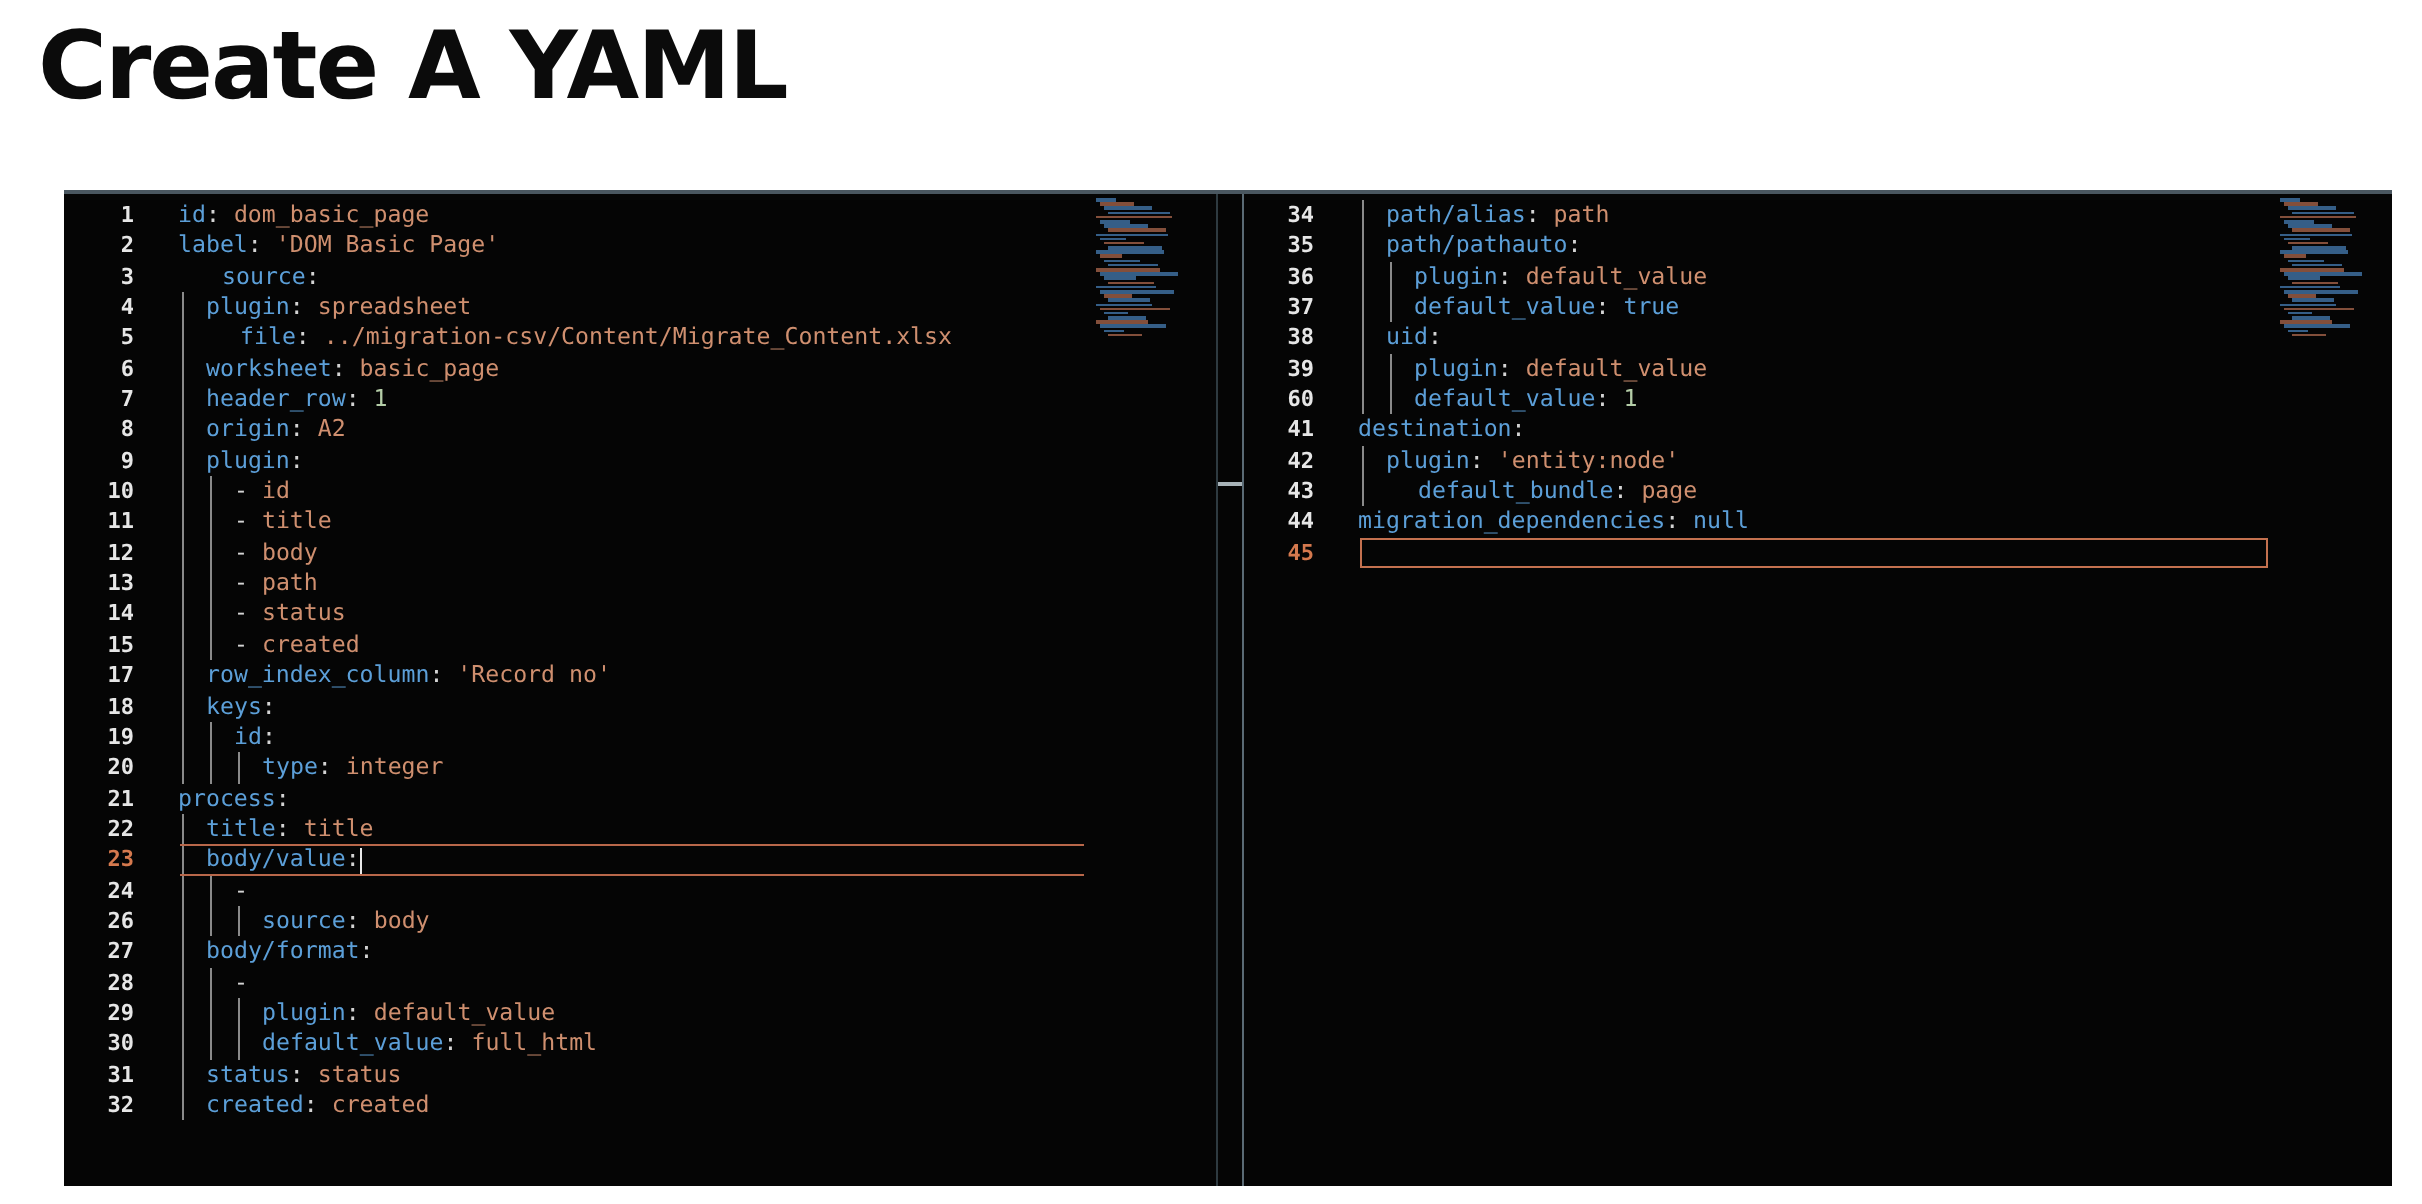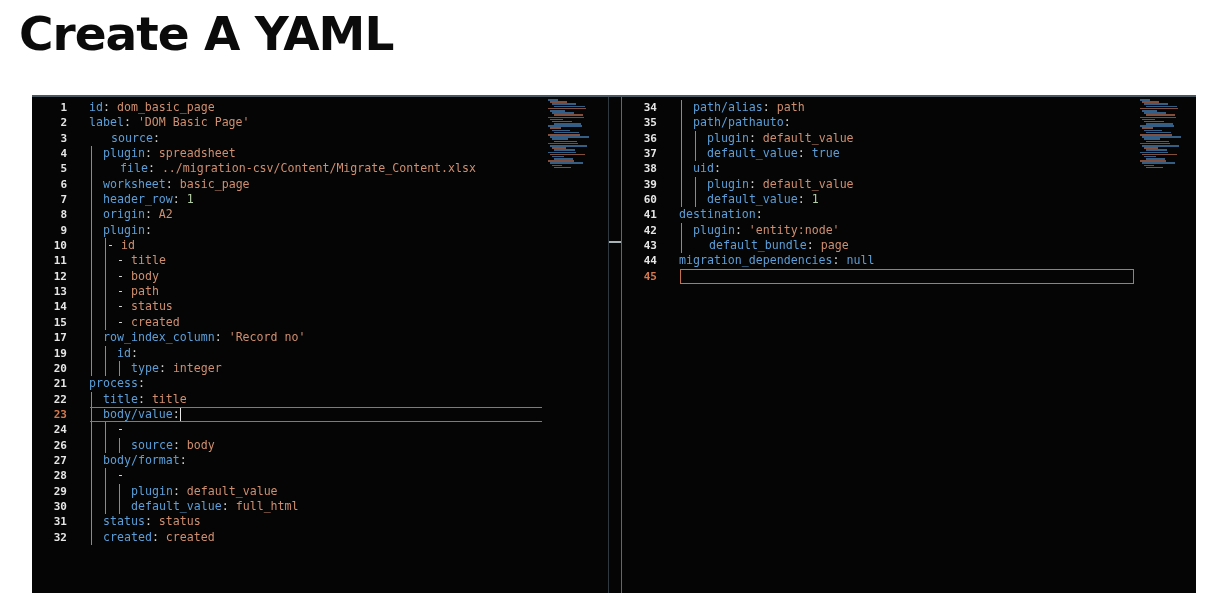--- a/index.html
+++ b/index.html
@@ -40,27 +40,28 @@
     <div class="lines" id="lines-left">
         <div class="line"><span class="ln">1</span><span class="code" style="left: 57px;"><span class="k">id</span><span class="p">:</span><span class="p"> </span><span class="s">dom_basic_page</span></span></div>
         <div class="line"><span class="ln">2</span><span class="code" style="left: 57px;"><span class="k">label</span><span class="p">:</span><span class="p"> </span><span class="s">'DOM Basic Page'</span></span></div>
         <div class="line"><span class="ln">3</span><span class="code" style="left: 46px; margin-left: 33px;"><span class="k">source</span><span class="p">:</span></span></div>
         <div class="line"><span class="ln">4</span><div class="guide" style="left: 59px;"></div><span class="code" style="left: 71px;"><span class="k">plugin</span><span class="p">:</span><span class="p"> </span><span class="s">spreadsheet</span></span></div>
         <div class="line"><span class="ln">5</span><div class="guide" style="left: 59px;"></div><span class="code" style="left: 88px;"><span class="k">file</span><span class="p">:</span><span class="p"> </span><span class="s">../migration-csv/Content/Migrate_Content.xlsx</span></span></div>
         <div class="line"><span class="ln">6</span><div class="guide" style="left: 59px;"></div><span class="code" style="left: 71px;"><span class="k">worksheet</span><span class="p">:</span><span class="p"> </span><span class="s">basic_page</span></span></div>
         <div class="line"><span class="ln">7</span><div class="guide" style="left: 59px;"></div><span class="code" style="left: 71px;"><span class="k">header_row</span><span class="p">:</span><span class="p"> </span><span class="n">1</span></span></div>
         <div class="line"><span class="ln">8</span><div class="guide" style="left: 59px;"></div><span class="code" style="left: 71px;"><span class="k">origin</span><span class="p">:</span><span class="p"> </span><span class="s">A2</span></span></div>
         <div class="line"><span class="ln">9</span><div class="guide" style="left: 59px;"></div><span class="code" style="left: 71px;"><span class="k">plugin</span><span class="p">:</span></span></div>
-        <div class="line"><span class="ln">10</span><div class="guide" style="left: 59px;"></div><div class="guide" style="left: 73px;"></div><span class="code" style="left: 75px; text-align: center;"><span class="p">- </span><span class="s">id</span></span></div>
+        <div class="line"><span class="ln">10</span><div class="guide" style="left: 59px;"></div><div class="guide" style="left: 73px;"></div><span class="code" style="left: 85px; text-align: center;"><span class="p">- </span><span class="s">id</span></span></div>
         <div class="line"><span class="ln">11</span><div class="guide" style="left: 59px;"></div><div class="guide" style="left: 73px;"></div><span class="code" style="left: 85px;"><span class="p">- </span><span class="s">title</span></span></div>
         <div class="line"><span class="ln">12</span><div class="guide" style="left: 59px;"></div><div class="guide" style="left: 73px;"></div><span class="code" style="left: 85px;"><span class="p">- </span><span class="s">body</span></span></div>
         <div class="line"><span class="ln">13</span><div class="guide" style="left: 59px;"></div><div class="guide" style="left: 73px;"></div><span class="code" style="left: 85px;"><span class="p">- </span><span class="s">path</span></span></div>
         <div class="line"><span class="ln">14</span><div class="guide" style="left: 59px;"></div><div class="guide" style="left: 73px;"></div><span class="code" style="left: 85px;"><span class="p">- </span><span class="s">status</span></span></div>
         <div class="line"><span class="ln">15</span><div class="guide" style="left: 59px;"></div><div class="guide" style="left: 73px;"></div><span class="code" style="left: 85px;"><span class="p">- </span><span class="s">created</span></span></div>
         <div class="line"><span class="ln">17</span><div class="guide" style="left: 59px;"></div><span class="code" style="left: 71px;"><span class="k">row_index_column</span><span class="p">:</span><span class="p"> </span><span class="s">'Record no'</span></span></div>
+        <div class="line"><span class="ln">18</span><div class="guide" style="left: 59px;"></div><span class="code" style="left: 71px;"><span class="k">keys</span><span class="p">:</span></span></div>
         <div class="line"><span class="ln">19</span><div class="guide" style="left: 59px;"></div><div class="guide" style="left: 73px;"></div><span class="code" style="left: 85px;"><span class="k">id</span><span class="p">:</span></span></div>
         <div class="line"><span class="ln">20</span><div class="guide" style="left: 59px;"></div><div class="guide" style="left: 73px;"></div><div class="guide" style="left: 87px;"></div><span class="code" style="left: 99px;"><span class="k">type</span><span class="p">:</span><span class="p"> </span><span class="s">integer</span></span></div>
         <div class="line"><span class="ln">21</span><span class="code" style="left: 57px;"><span class="k">process</span><span class="p">:</span></span></div>
         <div class="line"><span class="ln">22</span><div class="guide" style="left: 59px;"></div><span class="code" style="left: 71px;"><span class="k">title</span><span class="p">:</span><span class="p"> </span><span class="s">title</span></span></div>
         <div class="line"><span class="ln active">23</span><div class="guide" style="left: 59px;"></div><div class="current" style="left: 58px;"></div><span class="code" style="left: 71px;"><span class="k">body/value</span><span class="p">:</span><span class="cursor"></span></span></div>
         <div class="line"><span class="ln">24</span><div class="guide" style="left: 59px;"></div><div class="guide" style="left: 73px;"></div><span class="code" style="left: 85px;"><span class="p">-</span></span></div>
         <div class="line"><span class="ln">26</span><div class="guide" style="left: 59px;"></div><div class="guide" style="left: 73px;"></div><div class="guide" style="left: 87px;"></div><span class="code" style="left: 99px;"><span class="k">source</span><span class="p">:</span><span class="p"> </span><span class="s">body</span></span></div>
         <div class="line"><span class="ln">27</span><div class="guide" style="left: 59px;"></div><span class="code" style="left: 71px;"><span class="k">body/format</span><span class="p">:</span></span></div>
         <div class="line"><span class="ln">28</span><div class="guide" style="left: 59px;"></div><div class="guide" style="left: 73px;"></div><span class="code" style="left: 85px;"><span class="p">-</span></span></div>
         <div class="line"><span class="ln">29</span><div class="guide" style="left: 59px;"></div><div class="guide" style="left: 73px;"></div><div class="guide" style="left: 87px;"></div><span class="code" style="left: 99px;"><span class="k">plugin</span><span class="p">:</span><span class="p"> </span><span class="s">default_value</span></span></div>

